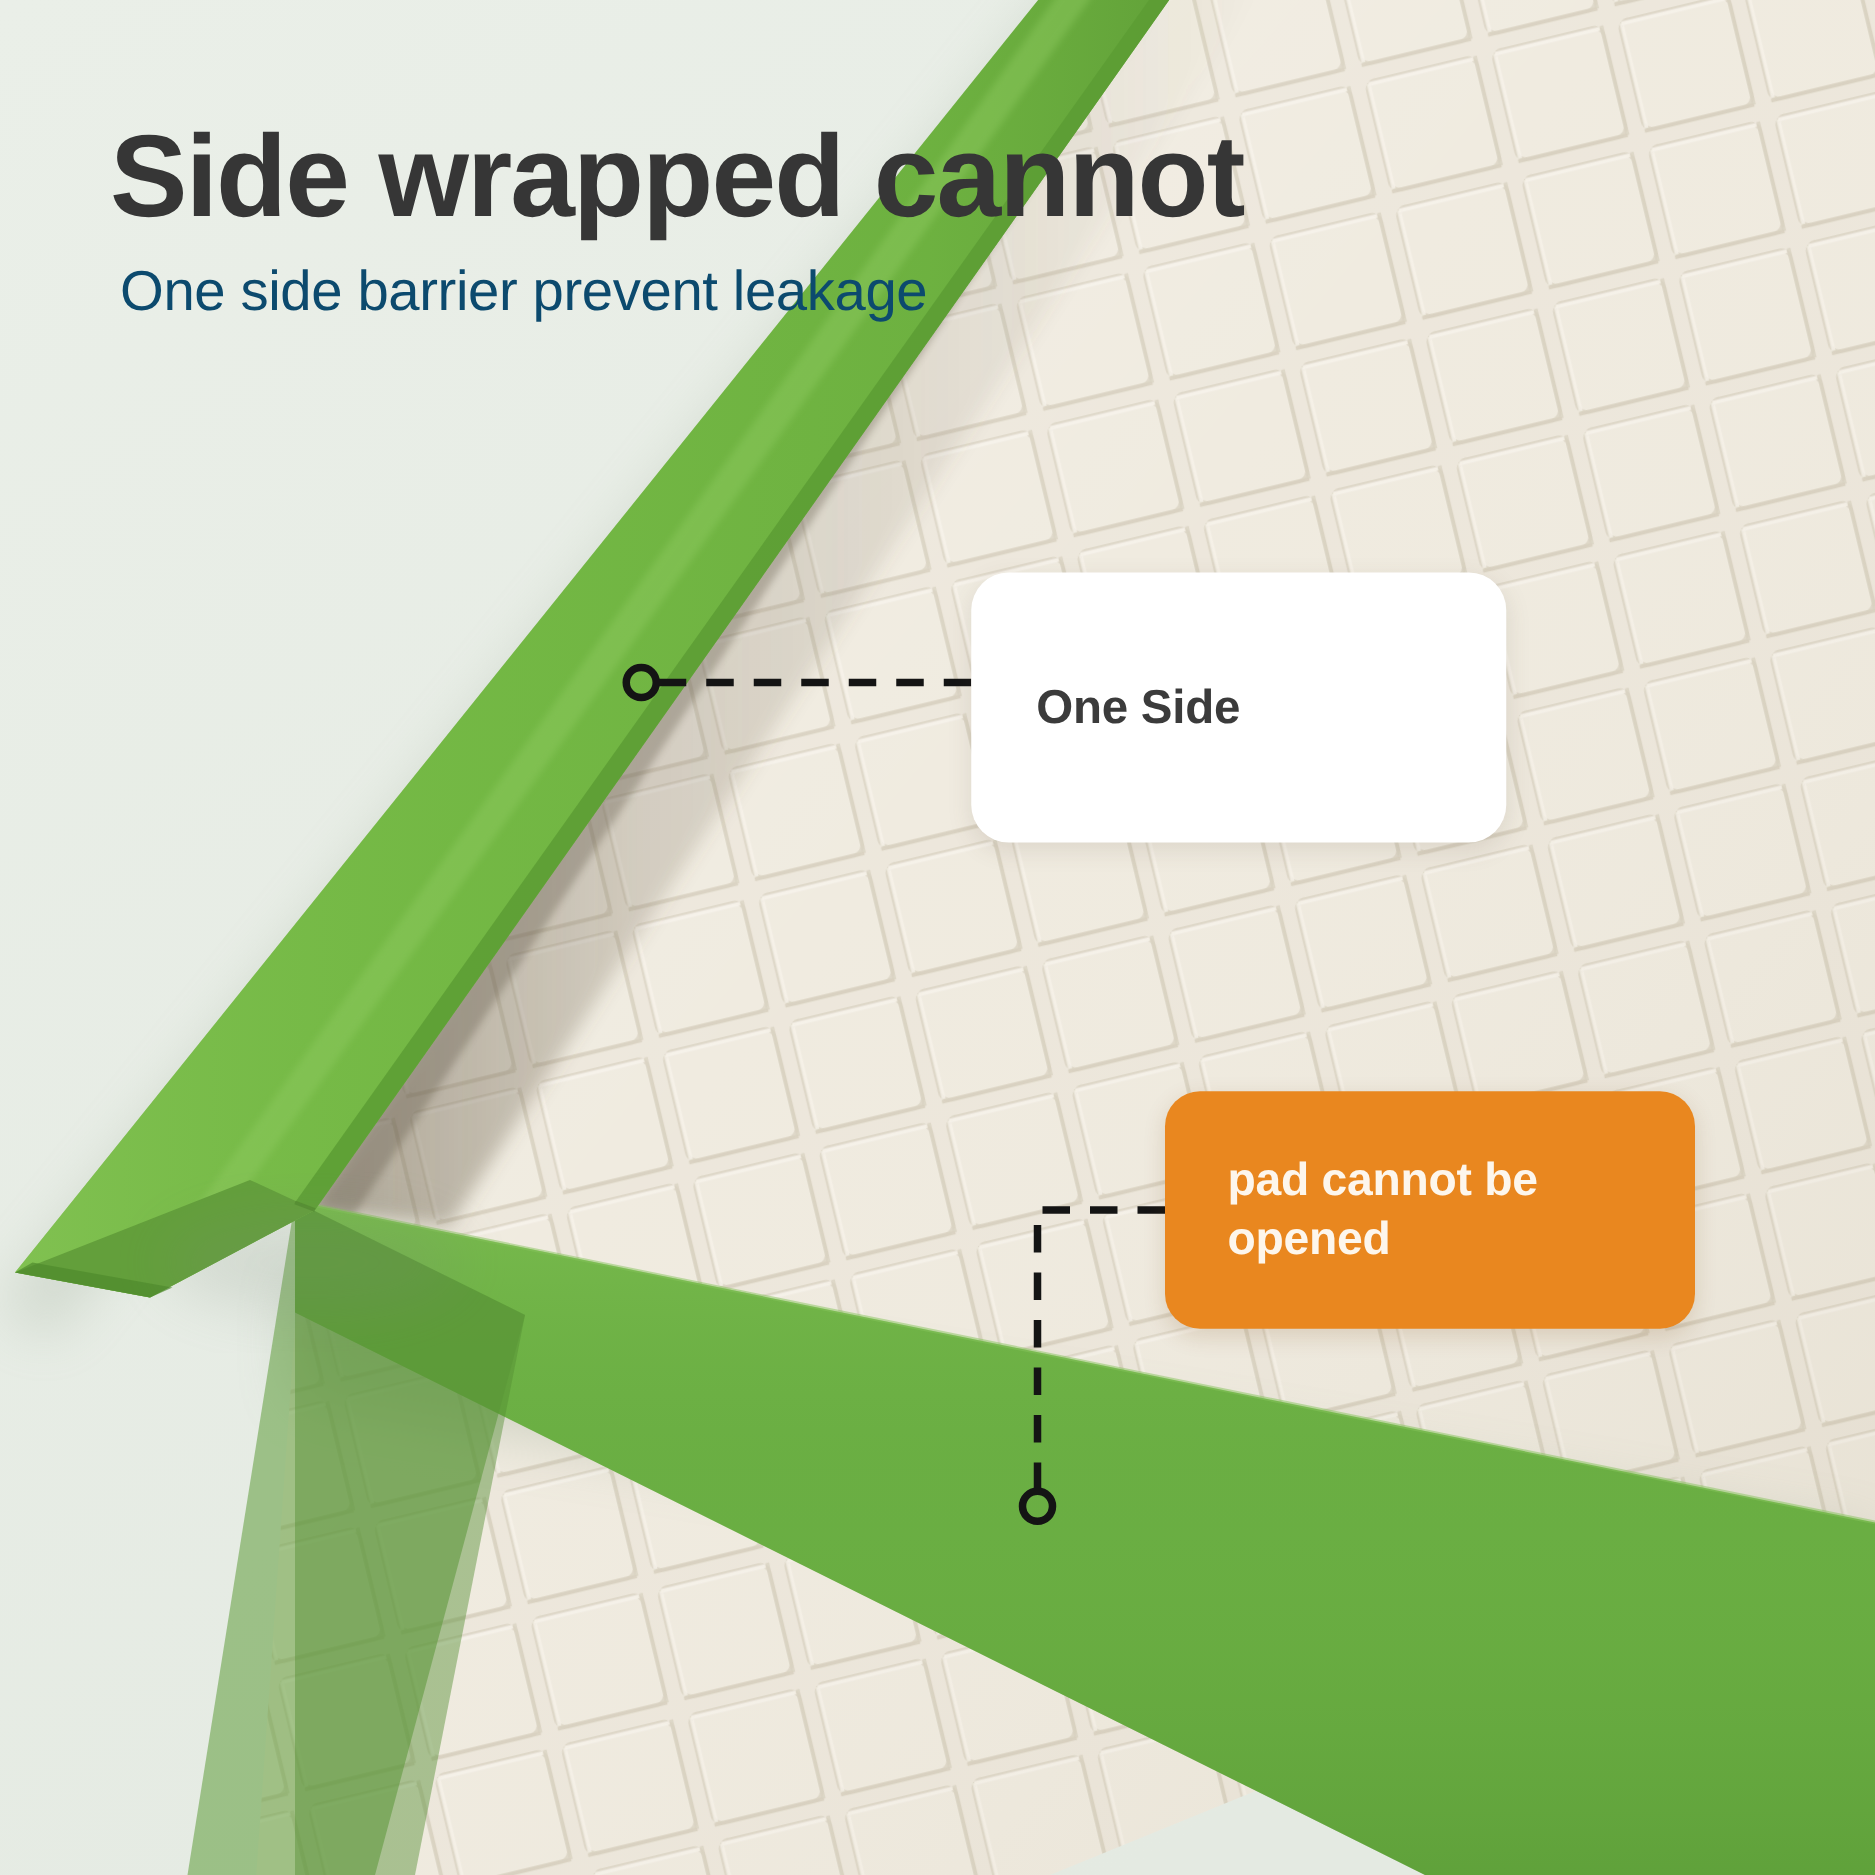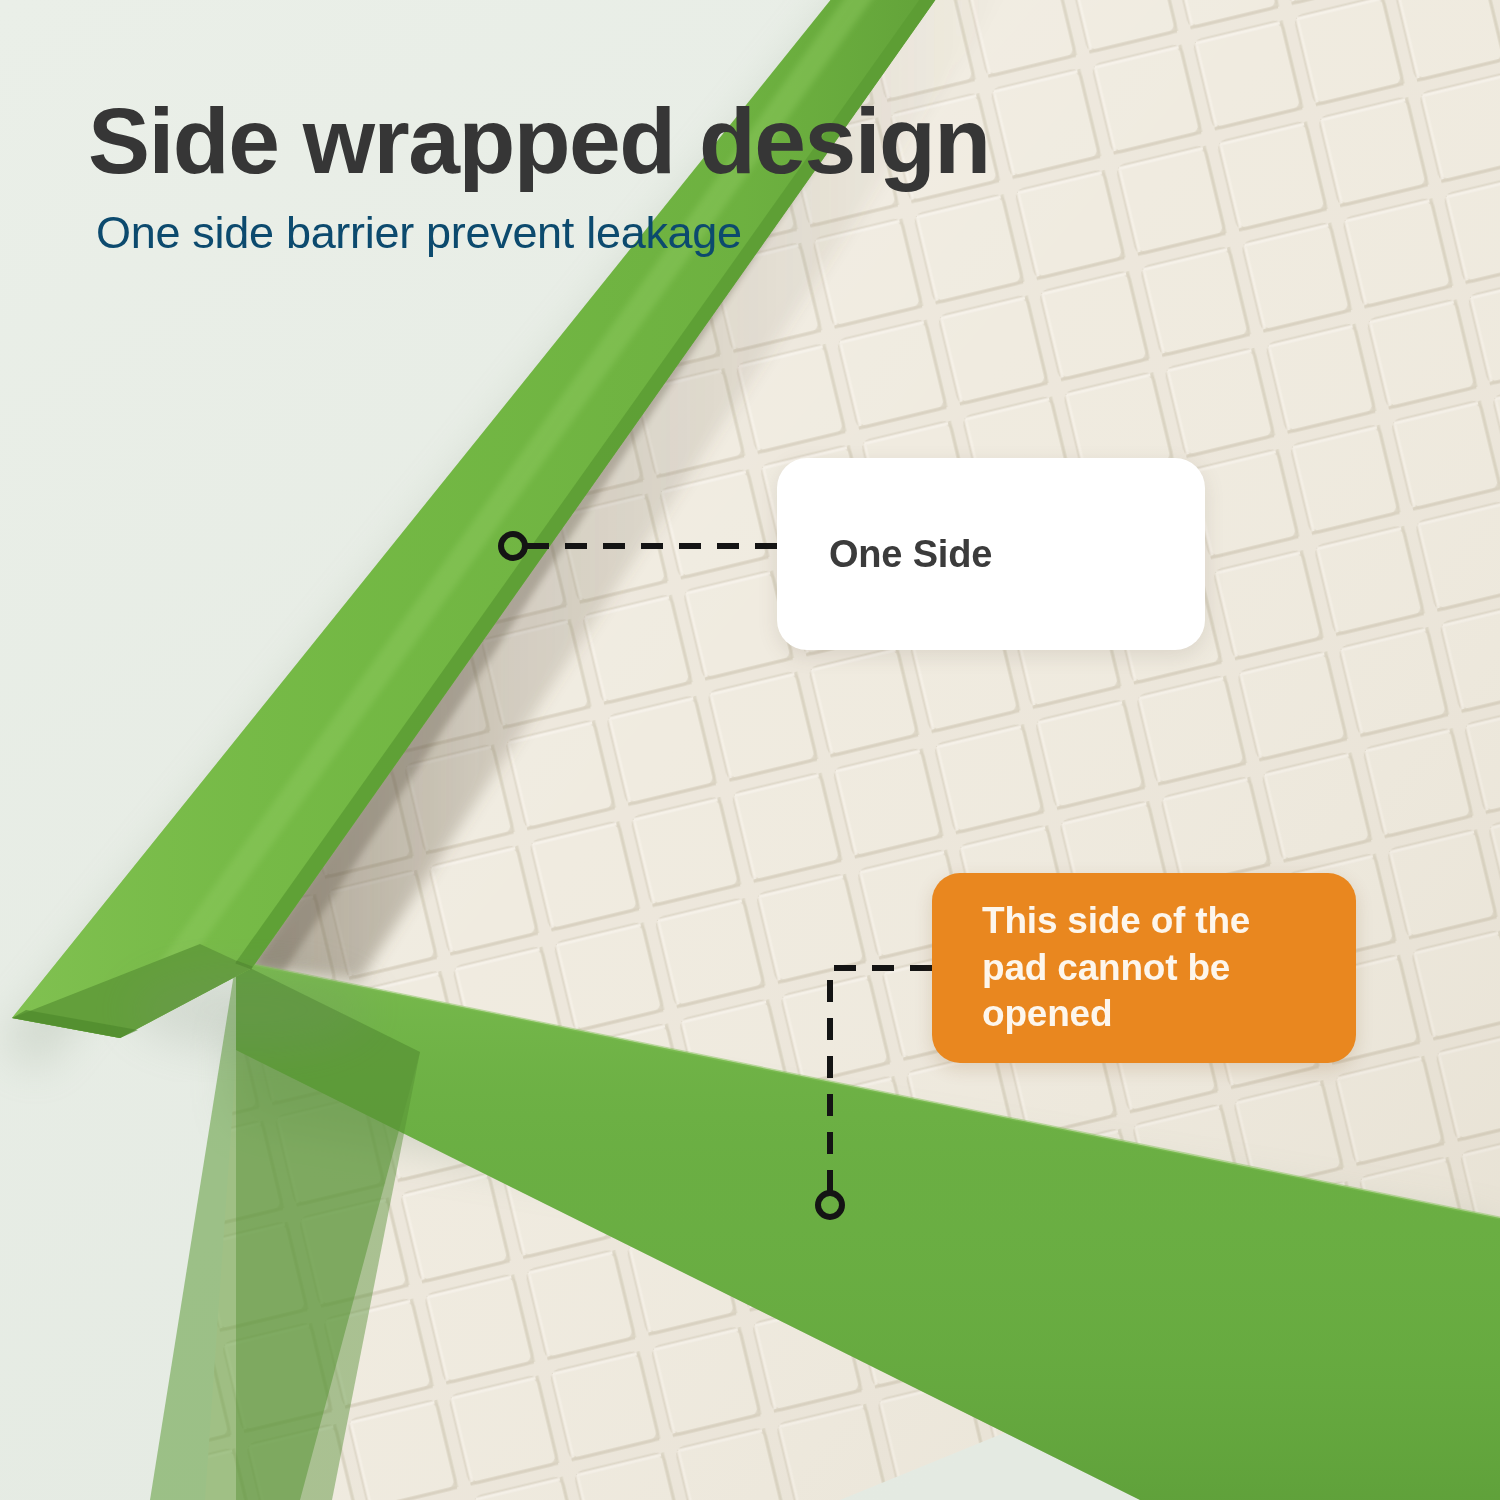--- a/index.html
+++ b/index.html
@@ -62,21 +62,21 @@
     z-index: 40;
   }
   .callout .line {
     white-space: nowrap;
   }
 
   #callout-white {
     left: 777px;
     top: 458px;
     width: 428px;
-    height: 192px;
+    height: 216px;
     background: #ffffff;
     border-radius: 30px;
     padding: 0 52px;
     box-shadow: 0 6px 20px rgba(90,80,60,0.13);
   }
   #callout-white .line {
     font-size: 38px;
     font-weight: 700;
     line-height: 1.28;
     letter-spacing: -0.2px;
@@ -212,21 +212,21 @@
       <path d="M12 1018 L120 1038 L252 968 L200 944 Z" fill="#639f3b"></path>
       <path d="M12 1018 L120 1038 L138 1030 L26 1010 Z" fill="#4f8a2c" opacity="0.7"></path>
 
       <path d="M252 968 L236 962" stroke="#4d8529" stroke-width="3" opacity="0.6" fill="none"></path>
     </g>
 
     <ellipse cx="250" cy="1010" rx="120" ry="40" fill="#7c8a78" opacity="0.18" filter="url(#blurBig)"></ellipse>
   </svg>
 
   <div class="headline-wrap">
-    <h1 class="headline">Side wrapped design</h1>
+    <h1 class="headline">Side wrapped cannot</h1>
     <p class="subhead">One side barrier prevent leakage</p>
   </div>
 
   <svg id="leaders" viewBox="0 0 1500 1500" preserveAspectRatio="none">
 
     <g>
       <circle cx="513" cy="546" r="12" fill="none" stroke="#141414" stroke-width="6"></circle>
       <path d="M527 546 L777 546" fill="none" stroke="#141414" stroke-width="6" stroke-dasharray="22 16" stroke-linecap="butt"></path>
     </g>
 
@@ -234,18 +234,17 @@
       <circle cx="830" cy="1205" r="12" fill="none" stroke="#141414" stroke-width="6"></circle>
       <path d="M830 1192 L830 968 L932 968" fill="none" stroke="#141414" stroke-width="6" stroke-dasharray="22 16" stroke-linecap="butt"></path>
     </g>
   </svg>
 
   <div class="callout" id="callout-white">
     <span class="line">One Side</span>
   </div>
 
   <div class="callout" id="callout-orange">
-    <span class="line">This side of the</span>
     <span class="line">pad cannot be</span>
     <span class="line">opened</span>
   </div>
 
 </div>
 
 </body></html>

